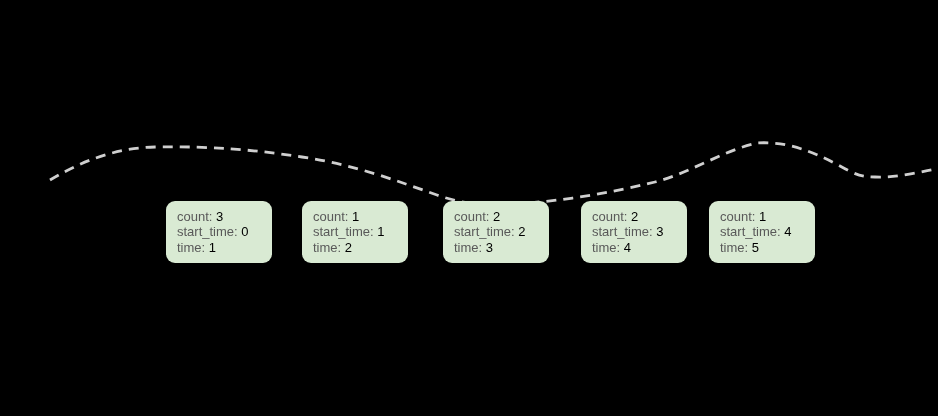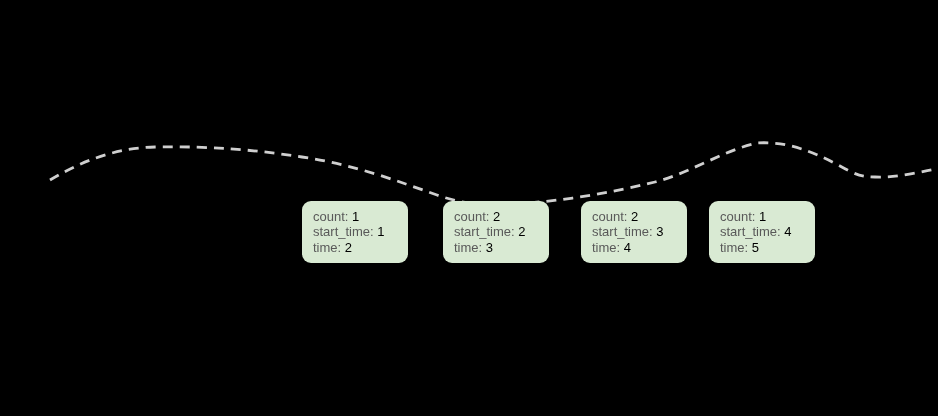--- a/index.html
+++ b/index.html
@@ -63,20 +63,25 @@
              C 212 146, 256 150, 302 157
              C 356 165, 397 181, 437 195
              C 462 204, 486 206, 510 204
              C 558 202, 610 193, 655 182
              C 690 173, 722 151, 757 143
              C 786 141, 812 151, 840 166
              C 856 175, 862 177, 875 177
              C 898 178, 918 172, 937 169" fill="none" stroke-width="2.8" stroke-dasharray="10 7" stroke-linecap="butt" stroke="#cfcfcf"></path>
   </svg>
 
+  <div class="card card-1">
+    <div class="row"><span class="lbl">count:</span> <span class="val">3</span></div>
+    <div class="row"><span class="lbl">start_time:</span> <span class="val">0</span></div>
+    <div class="row"><span class="lbl">time:</span> <span class="val">1</span></div>
+  </div>
 
   <div class="card card-2">
     <div class="row"><span class="lbl">count:</span> <span class="val">1</span></div>
     <div class="row"><span class="lbl">start_time:</span> <span class="val">1</span></div>
     <div class="row"><span class="lbl">time:</span> <span class="val">2</span></div>
   </div>
 
   <div class="card card-3">
     <div class="row"><span class="lbl">count:</span> <span class="val">2</span></div>
     <div class="row"><span class="lbl">start_time:</span> <span class="val">2</span></div>

